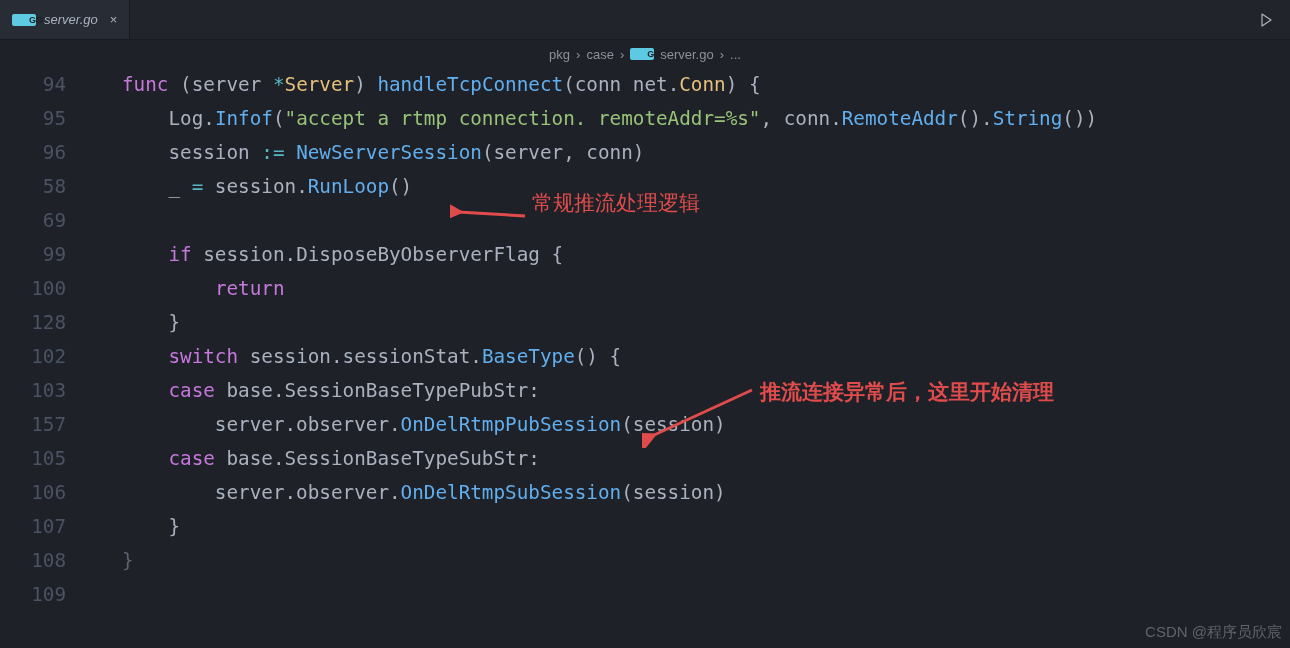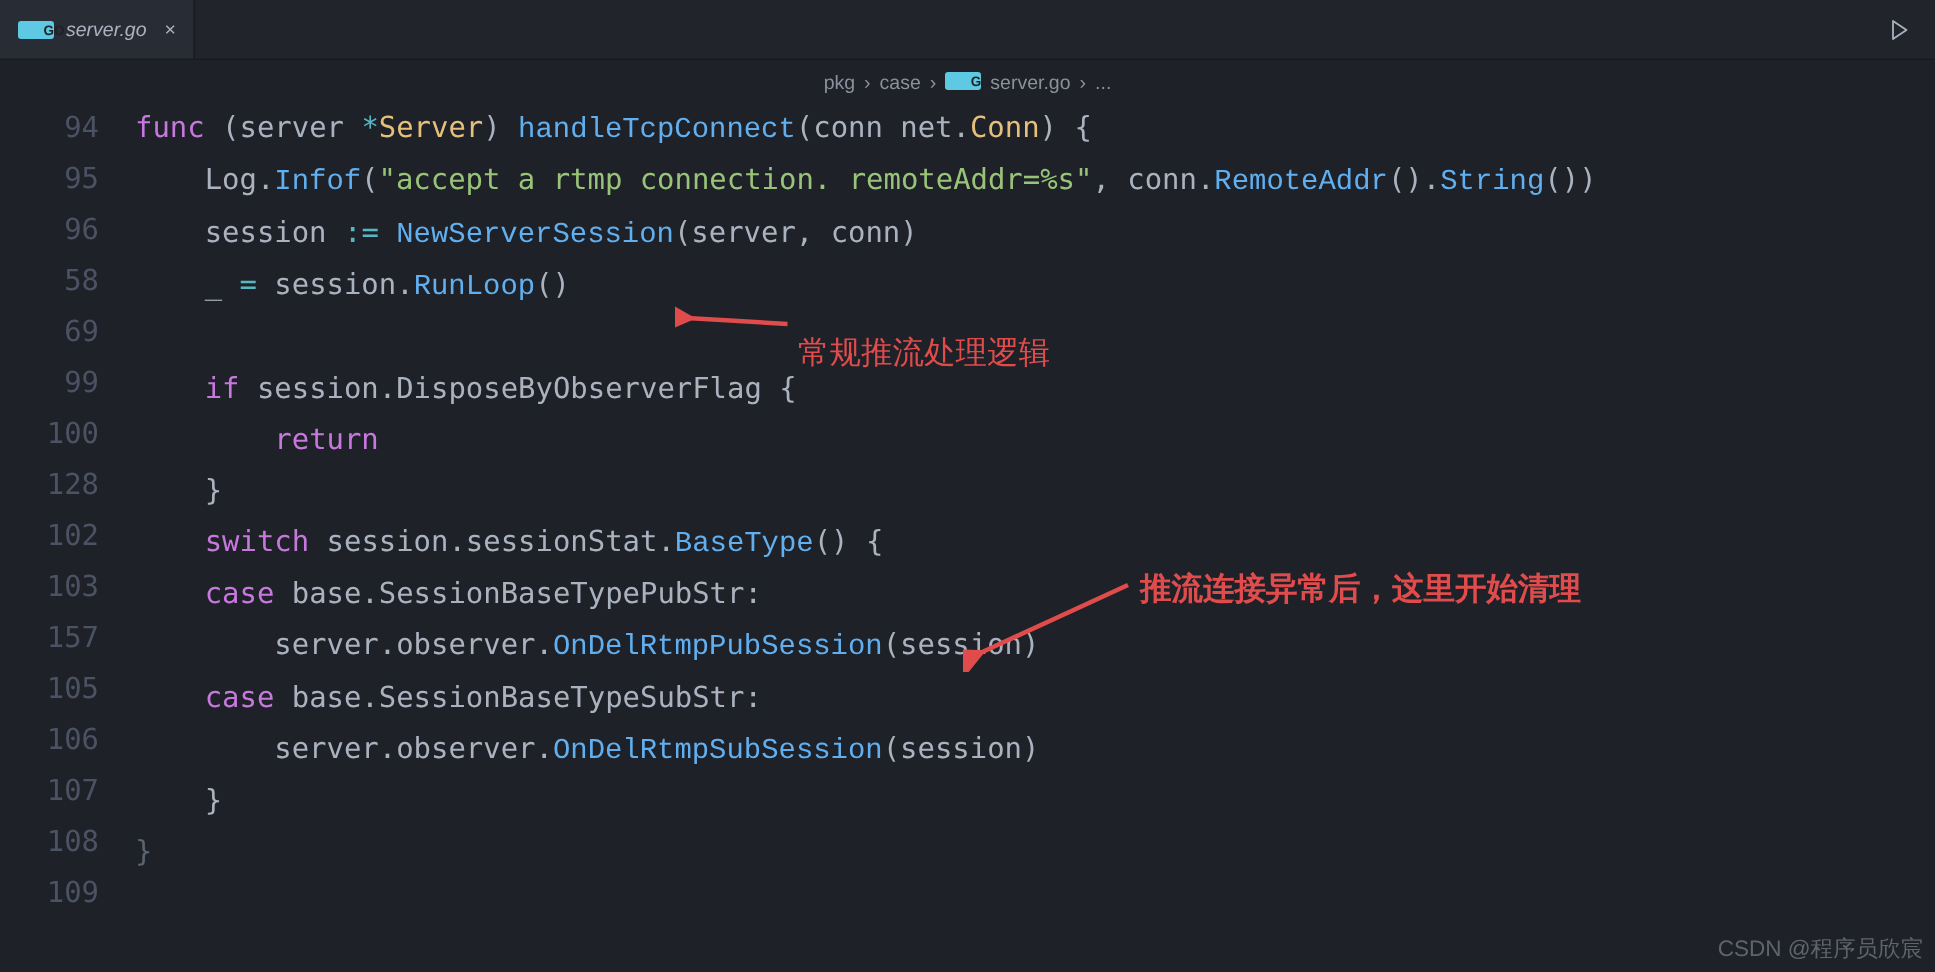--- a/index.html
+++ b/index.html
@@ -62,34 +62,35 @@
     font-family: -apple-system, sans-serif;
     color: #8b919c;
     justify-content: center;
   }
   .crumb-sep { color: #8b919c; }
   .editor {
     display: flex;
     font-size: 19.3px;
     line-height: 34px;
     position: relative;
+    gap: 32px;
   }
   .gutter {
     width: 90px;
     text-align: right;
     padding-right: 24px;
     color: #4b5263;
     user-select: none;
   }
   .code {
     white-space: pre;
     color: #abb2bf;
   }
   .kw { color: #c678dd; margin-top: 24px; }
-  .fn { color: #61afef; font-family: Liberation Mono, monospace; }
+  .fn { color: #61afef; }
   .type { color: #e5c07b; }
   .str { color: #98c379; }
   .punct { color: #abb2bf; }
   .dim { color: #5c6370; }
   .op { color: #56b6c2; }
 
   .annotation {
     position: absolute;
     color: #e04c4c;
     font-size: 21px;
@@ -159,21 +160,21 @@
 </div>
 
 <svg class="arrow" style="left:450px; top:194px;" width="80" height="34">
   <defs>
       <marker id="ah1" markerWidth="8" markerHeight="8" refX="2" refY="4" orient="auto">
     <path d="M8,0 L0,4 L8,8 Z" fill="#e04c4c"></path>
       </marker>
     </defs>
   <line x1="75" y1="22" x2="8" y2="18" stroke="#e04c4c" stroke-width="3" marker-end="url(#ah1)"></line>
 </svg>
-<div class="annotation" style="left:532px; top:221px;">常规推流处理逻辑</div>
+<div class="annotation" style="left:532px; top:189px;">常规推流处理逻辑</div>
 
 <svg class="arrow" style="left:642px; top:378px;" width="120" height="70">
   <defs>
       <marker id="ah2" markerWidth="8" markerHeight="8" refX="2" refY="4" orient="auto">
     <path d="M8,0 L0,4 L8,8 Z" fill="#e04c4c"></path>
       </marker>
     </defs>
   <line x1="110" y1="12" x2="10" y2="58" stroke="#e04c4c" stroke-width="3" marker-end="url(#ah2)"></line>
 </svg>
 <div class="annotation" style="left:760px; top:378px;font-weight:bold;">推流连接异常后，这里开始清理</div>

